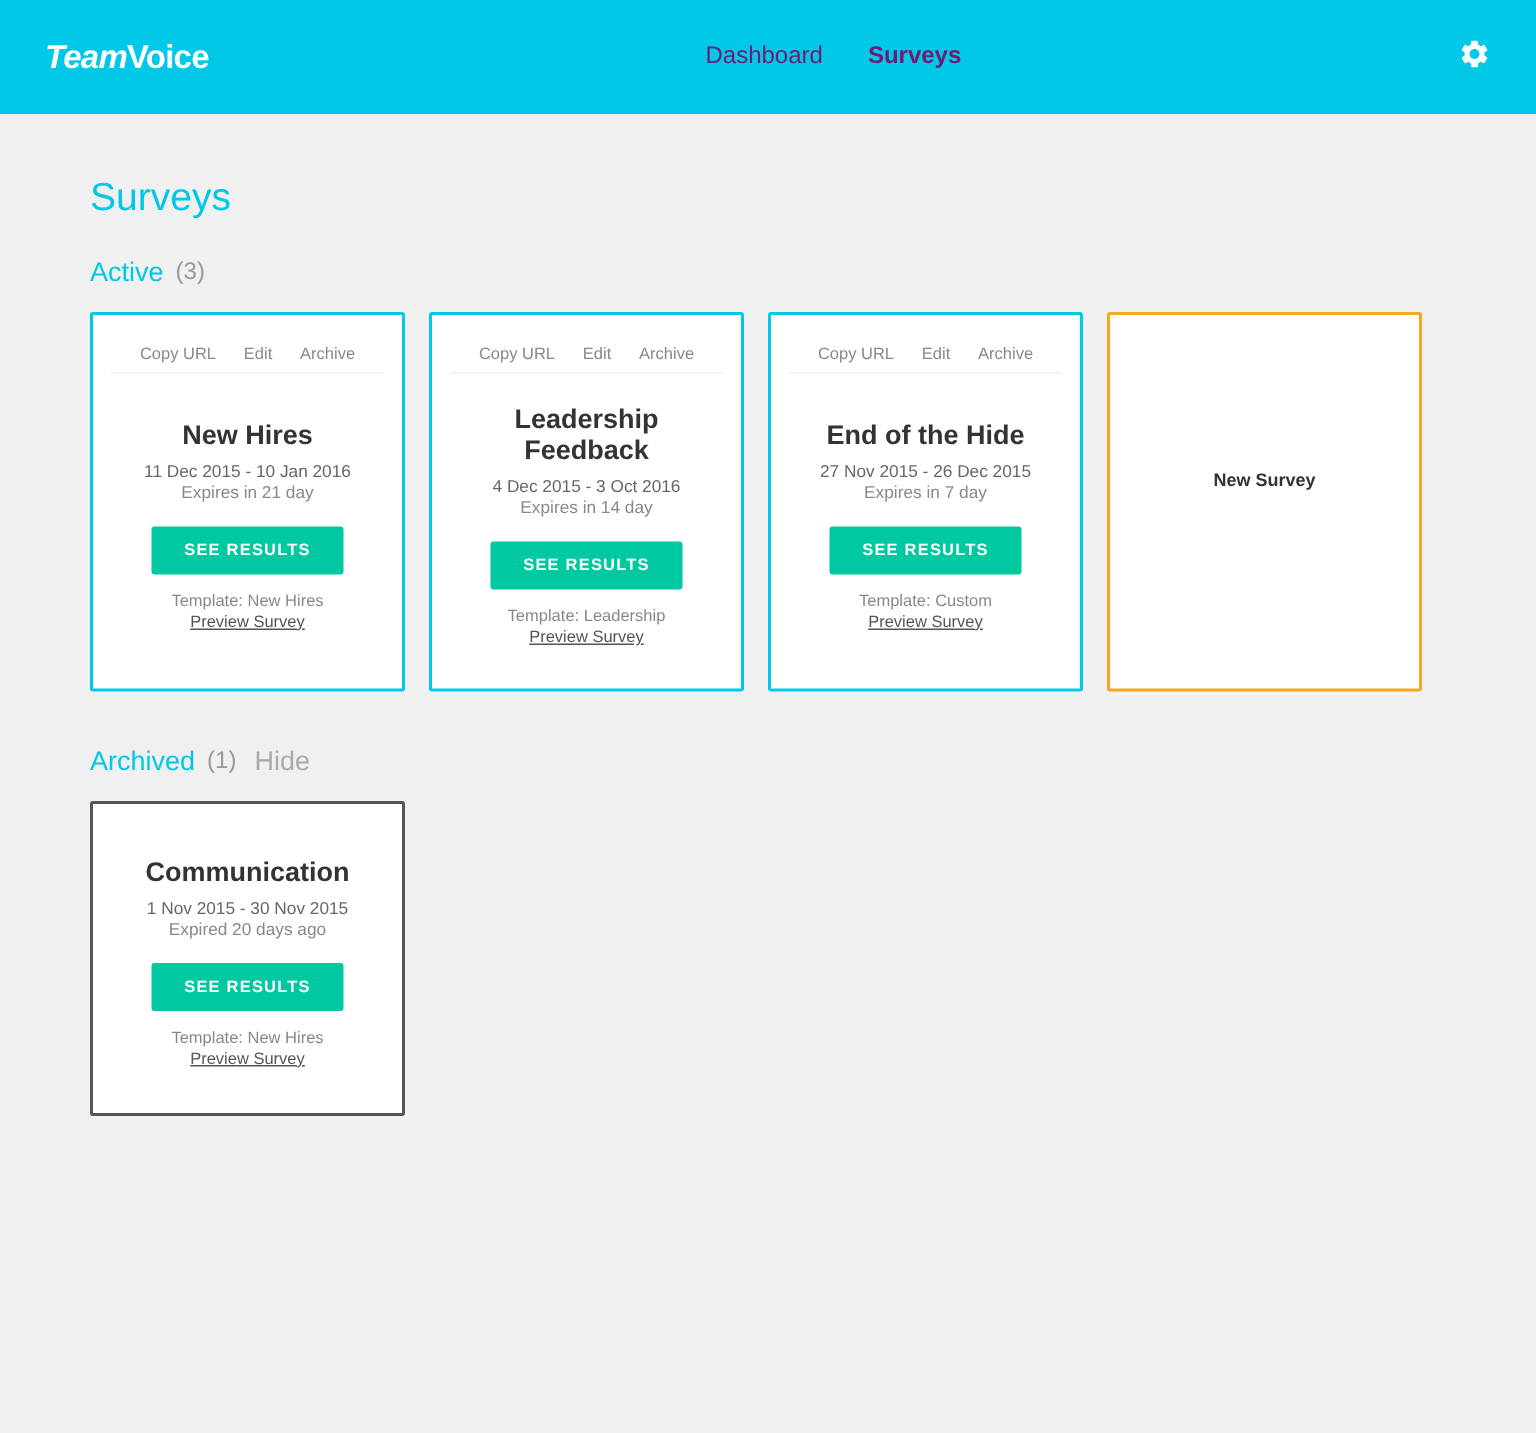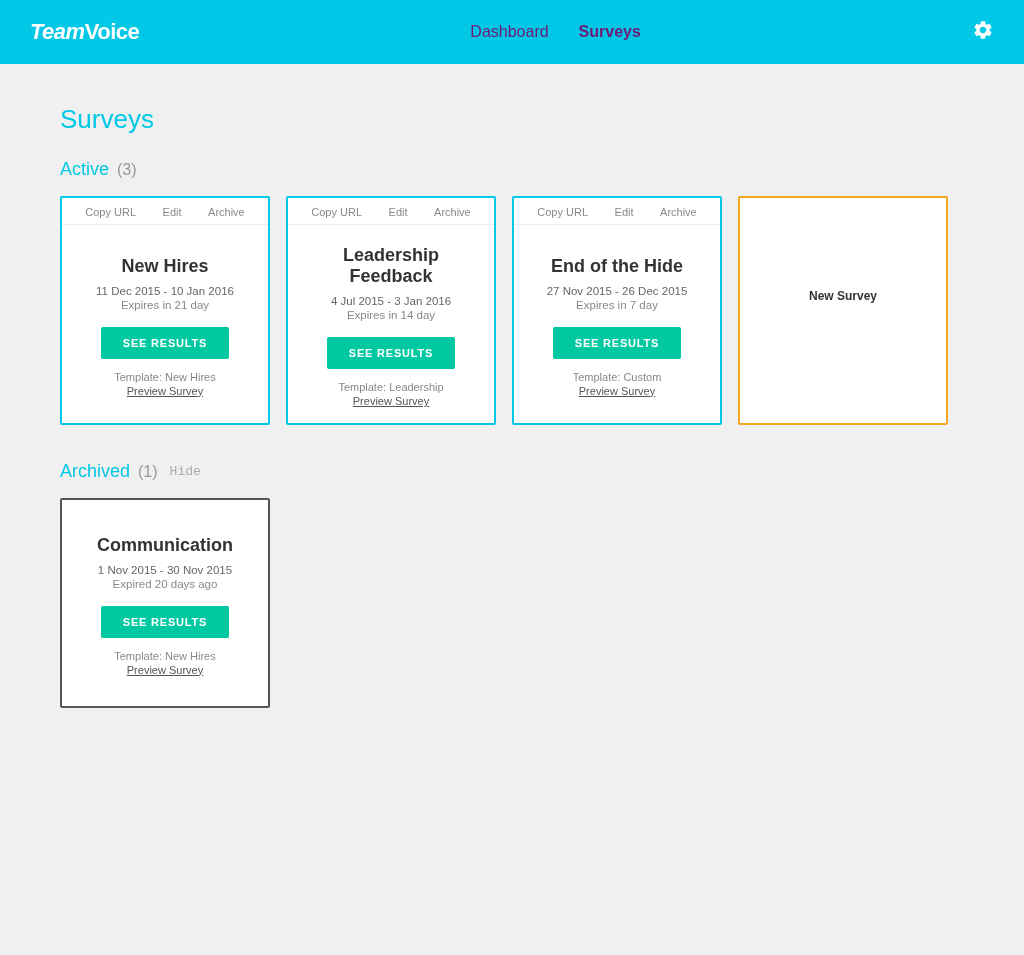--- a/index.html
+++ b/index.html
@@ -5,21 +5,21 @@
     * { box-sizing: border-box; margin: 0; padding: 0; }
     body {
       font-family: 'Helvetica Neue', Helvetica, Arial, sans-serif;
       background: #f0f0f0;
       min-height: 955px;
     }
 
     
     .header {
       background: #00c8e6;
-      height: 64px;
+      height: 76px;
       display: flex;
       align-items: center;
       padding: 0 30px;
     }
     .header-logo {
       color: white;
       font-size: 22px;
       font-weight: bold;
       letter-spacing: -0.5px;
       flex: 0 0 auto;
@@ -62,45 +62,44 @@
       color: #00c8e6;
       font-size: 18px;
       font-weight: 400;
     }
     .section-count {
       color: #999;
       font-size: 16px;
     }
     .section-hide {
       color: #aaa;
-      font-size: 13px;
+      font-size: 18px;
       cursor: pointer;
       text-decoration: none;
       margin-left: 4px;
-      font-family: Liberation Mono, monospace;
     }
 
     
     .cards-grid {
       display: flex;
       gap: 16px;
       flex-wrap: wrap;
       margin-bottom: 36px;
     }
 
     
     .survey-card {
       background: white;
       border: 2px solid #00c8e6;
       border-radius: 2px;
       width: 210px;
       min-height: 210px;
       display: flex;
       flex-direction: column;
-      padding: 0;
+      padding: 12px;
       position: relative;
     }
     .survey-card.new-card {
       border-color: #f5a623;
     }
     .survey-card.archived-card {
       border-color: #555;
     }
 
     
@@ -257,21 +256,21 @@
     </div>
 
     <div class="survey-card">
       <div class="card-actions">
         <a class="card-action-link">Copy URL</a>
         <a class="card-action-link">Edit</a>
         <a class="card-action-link">Archive</a>
       </div>
       <div class="card-body">
         <div class="card-title">Leadership Feedback</div>
-        <div class="card-dates">4 Jul 2015 - 3 Jan 2016</div>
+        <div class="card-dates">4 Dec 2015 - 3 Oct 2016</div>
         <div class="card-expires">Expires in 14 day</div>
         <button class="btn-results">SEE RESULTS</button>
         <div class="card-template">Template: Leadership</div>
         <a class="card-preview-link">Preview Survey</a>
       </div>
     </div>
 
     <div class="survey-card">
       <div class="card-actions">
         <a class="card-action-link">Copy URL</a>

